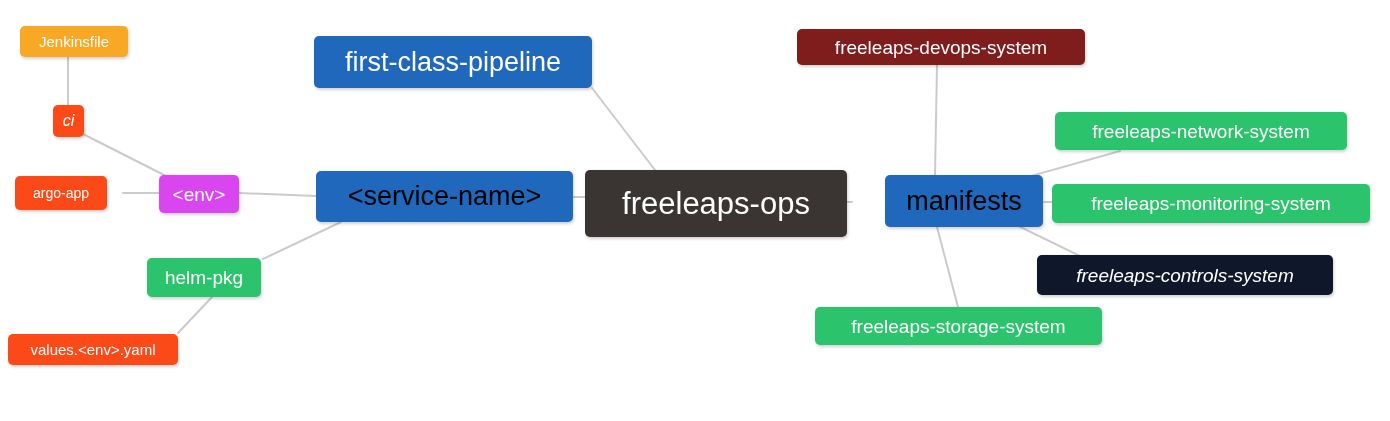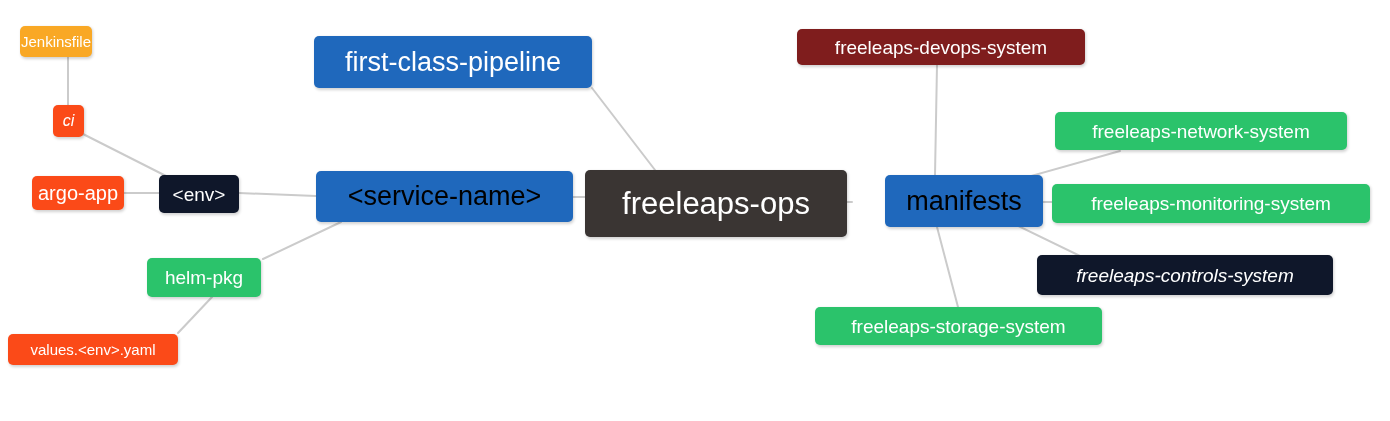--- a/index.html
+++ b/index.html
@@ -52,24 +52,24 @@
       <line x1="592" y1="88" x2="655" y2="170" stroke="#CBCBCB" stroke-width="2" stroke-linecap="round"></line>
       <line x1="573" y1="197" x2="585" y2="197" stroke="#CBCBCB" stroke-width="2" stroke-linecap="round"></line>
       <line x1="847" y1="202" x2="852" y2="202" stroke="#CBCBCB" stroke-width="2" stroke-linecap="round"></line>
       <line x1="937" y1="65" x2="935" y2="175" stroke="#CBCBCB" stroke-width="2" stroke-linecap="round"></line>
       <line x1="1010" y1="182" x2="1120" y2="151" stroke="#CBCBCB" stroke-width="2" stroke-linecap="round"></line>
       <line x1="1010" y1="202" x2="1052" y2="202" stroke="#CBCBCB" stroke-width="2" stroke-linecap="round"></line>
       <line x1="1010" y1="222" x2="1080" y2="256" stroke="#CBCBCB" stroke-width="2" stroke-linecap="round"></line>
       <line x1="937" y1="227" x2="958" y2="307" stroke="#CBCBCB" stroke-width="2" stroke-linecap="round"></line>
     </svg>
   <div id="node-layer">
-      <div class="node" style="left: 20px; top: 26px; width: 72px; height: 31px; font-size: 15px; background: rgb(249, 168, 37); color: rgb(255, 255, 255);">Jenkinsfile</div>
+      <div class="node" style="left: 20px; top: 26px; width: 108px; height: 31px; font-size: 15px; background: rgb(249, 168, 37); color: rgb(255, 255, 255);">Jenkinsfile</div>
       <div class="node" style="left: 53px; top: 105px; width: 31px; height: 32px; font-size: 16px; background: rgb(251, 74, 24); color: rgb(255, 255, 255); font-style: italic;">ci</div>
-      <div class="node" style="left: 32px; top: 176px; width: 92px; height: 34px; font-size: 20px; background: rgb(251, 74, 24); color: rgb(255, 255, 255);">argo-app</div>
-      <div class="node" style="left: 159px; top: 175px; width: 80px; height: 38px; font-size: 19px; background: #0f172a; color: rgb(255, 255, 255);">&lt;env&gt;</div>
+      <div class="node" style="left: 15px; top: 176px; width: 92px; height: 34px; font-size: 14px; background: rgb(251, 74, 24); color: rgb(255, 255, 255);">argo-app</div>
+      <div class="node" style="left: 159px; top: 175px; width: 80px; height: 38px; font-size: 19px; background: #d946ef; color: rgb(255, 255, 255);">&lt;env&gt;</div>
       <div class="node" style="left: 147px; top: 258px; width: 114px; height: 39px; font-size: 19px; background: rgb(43, 195, 107); color: rgb(255, 255, 255);">helm-pkg</div>
       <div class="node" style="left: 8px; top: 334px; width: 170px; height: 31px; font-size: 15px; background: rgb(251, 74, 24); color: rgb(255, 255, 255);">values.&lt;env&gt;.yaml</div>
       <div class="node" style="left: 314px; top: 36px; width: 278px; height: 52px; font-size: 27px; background: rgb(31, 104, 188); color: rgb(255, 255, 255);">first-class-pipeline</div>
       <div class="node" style="left: 316px; top: 171px; width: 257px; height: 51px; font-size: 27px; background: rgb(31, 104, 188); color: #000000;">&lt;service-name&gt;</div>
       <div class="node" style="left: 585px; top: 170px; width: 262px; height: 67px; font-size: 31px; background: rgb(58, 53, 51); color: rgb(255, 255, 255);">freeleaps-ops</div>
       <div class="node" style="left: 852px; top: 175px; width: 158px; height: 52px; font-size: 27px; background: rgb(31, 104, 188); color: #000000; margin-left: 33px;">manifests</div>
       <div class="node" style="left: 797px; top: 29px; width: 288px; height: 36px; font-size: 19px; background: #7f1d1d; color: rgb(255, 255, 255);">freeleaps-devops-system</div>
       <div class="node" style="left: 1055px; top: 112px; width: 292px; height: 38px; font-size: 19px; background: rgb(43, 195, 107); color: rgb(255, 255, 255);">freeleaps-network-system</div>
       <div class="node" style="left: 1052px; top: 184px; width: 318px; height: 39px; font-size: 19px; background: rgb(43, 195, 107); color: rgb(255, 255, 255);">freeleaps-monitoring-system</div>
       <div class="node" style="left: 1037px; top: 255px; width: 296px; height: 40px; font-size: 19px; background: #0f172a; color: rgb(255, 255, 255); font-style: italic;">freeleaps-controls-system</div>

